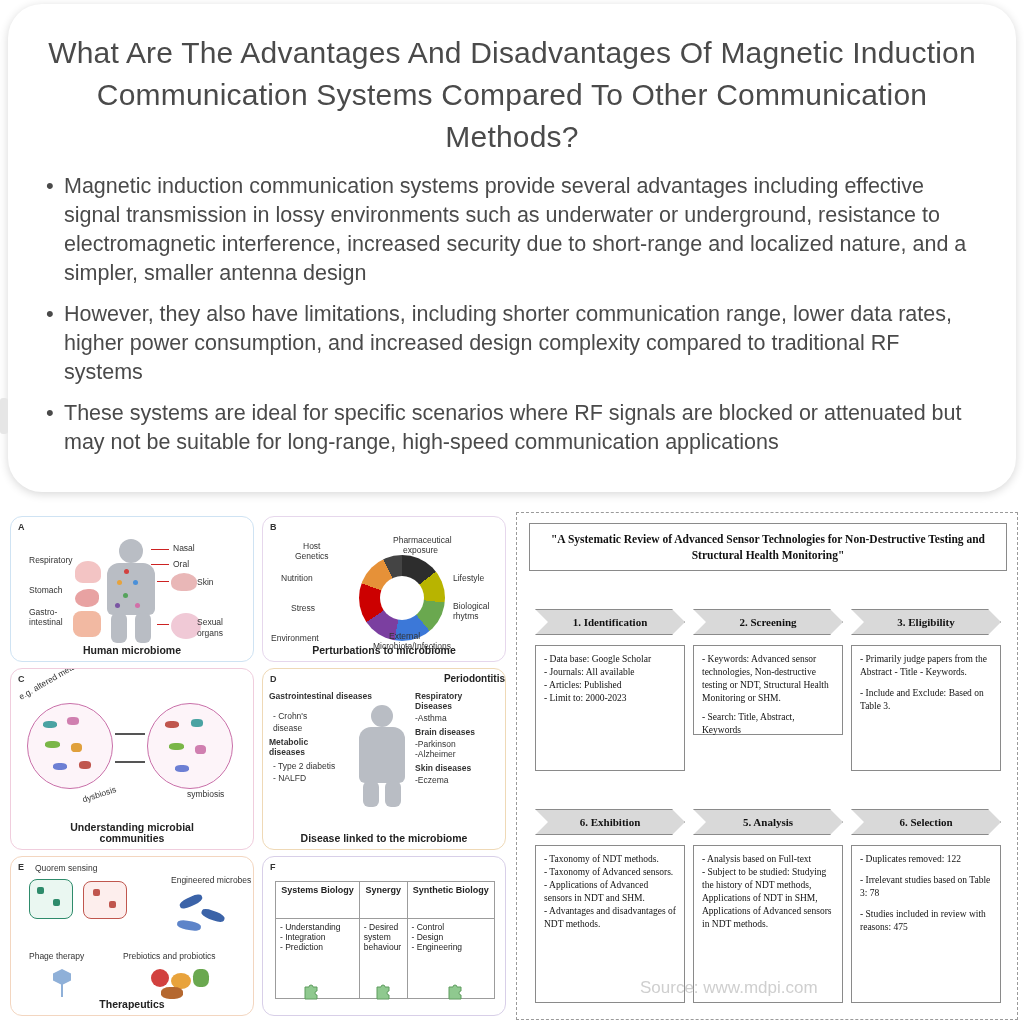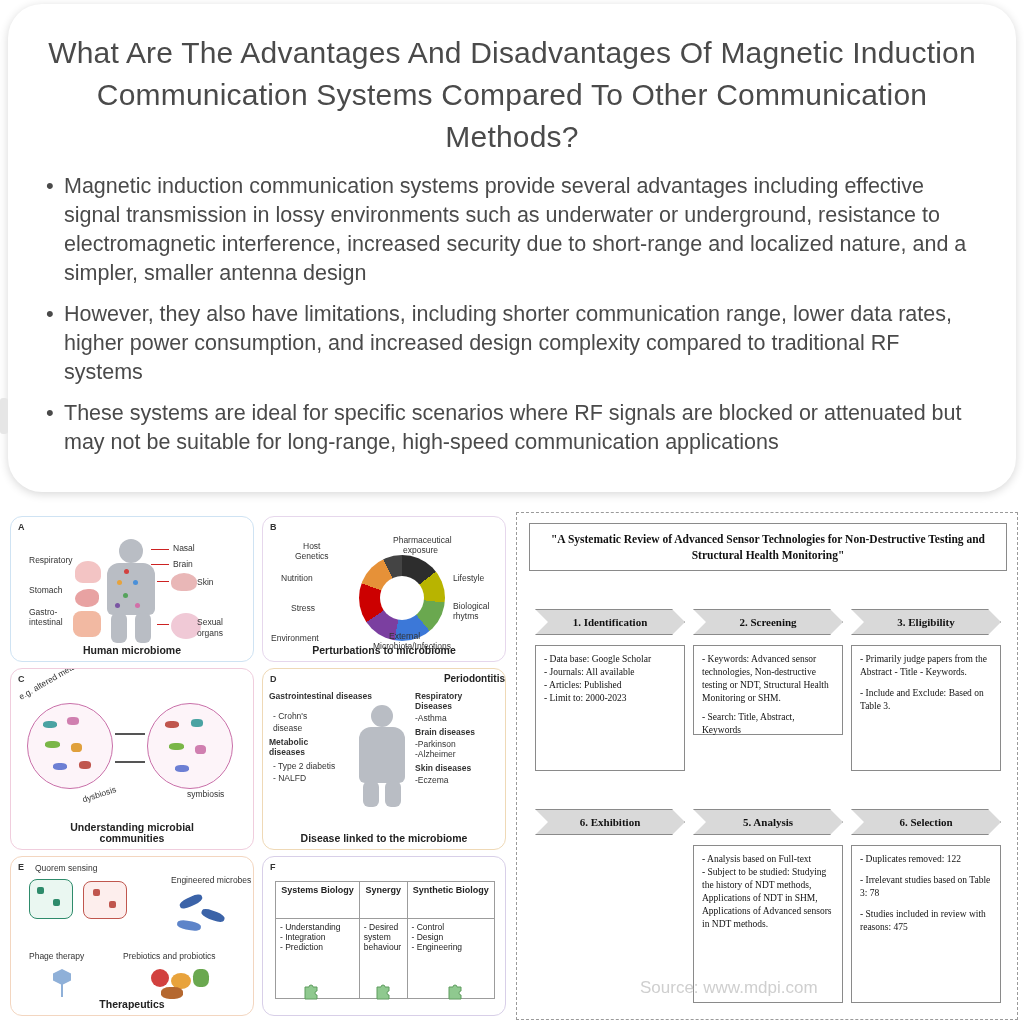--- a/index.html
+++ b/index.html
@@ -204,21 +204,21 @@
     <div style="position:absolute;left:140px;top:47px;width:18px;height:1px;background:#cc2222;"></div>
     <div style="position:absolute;left:146px;top:64px;width:12px;height:1px;background:#cc2222;"></div>
     <div style="position:absolute;left:146px;top:107px;width:12px;height:1px;background:#cc2222;"></div>
 
     <span class="tiny" style="position:absolute;left:18px;top:38px;">Respiratory</span>
     <span class="tiny" style="position:absolute;left:18px;top:68px;">Stomach</span>
     <span class="tiny" style="position:absolute;left:18px;top:90px;">Gastro-</span>
     <span class="tiny" style="position:absolute;left:18px;top:100px;">intestinal</span>
 
     <span class="tiny" style="position:absolute;left:162px;top:26px;">Nasal</span>
-    <span class="tiny" style="position:absolute;left:162px;top:42px;">Brain</span>
+    <span class="tiny" style="position:absolute;left:162px;top:42px;">Oral</span>
     <span class="tiny" style="position:absolute;left:186px;top:60px;">Skin</span>
     <span class="tiny" style="position:absolute;left:186px;top:100px;">Sexual</span>
     <span class="tiny" style="position:absolute;left:186px;top:111px;">organs</span>
 
     <div class="pcap">Human microbiome</div>
   </div>
 
   <div class="panel" id="panel-b">
     <span class="plabel">B</span>
     <div id="donut"></div>
@@ -397,20 +397,26 @@
     <div class="stage-box" style="left:334px; top:132px; width:150px; height:126px;">
       <div>- Primarily judge papers from the Abstract - Title - Keywords.</div>
       <div style="height:8px;"></div>
       <div>- Include and Exclude: Based on Table 3.</div>
     </div>
 
     <div class="stage-banner" style="left:18px;  top:296px; width:150px;">6. Exhibition</div>
     <div class="stage-banner" style="left:176px; top:296px; width:150px;">5. Analysis</div>
     <div class="stage-banner" style="left:334px; top:296px; width:150px;">6. Selection</div>
 
+    <div class="stage-box" style="left:18px;  top:332px; width:150px; height:158px;">
+      <div>- Taxonomy of NDT methods.</div>
+      <div>- Taxonomy of Advanced sensors.</div>
+      <div>- Applications of  Advanced sensors in NDT and SHM.</div>
+      <div>- Advantages and disadvantages of NDT methods.</div>
+    </div>
     <div class="stage-box" style="left:176px; top:332px; width:150px; height:158px;">
       <div>- Analysis based on Full-text</div>
       <div>- Subject to be studied: Studying the history of NDT methods, Applications of NDT in SHM, Applications of Advanced sensors in NDT methods.</div>
     </div>
     <div class="stage-box" style="left:334px; top:332px; width:150px; height:158px;">
       <div>- Duplicates removed: 122</div>
       <div style="height:8px;"></div>
       <div>- Irrelevant studies based on Table 3:  78</div>
       <div style="height:8px;"></div>
       <div>- Studies included in review with reasons: 475</div>

